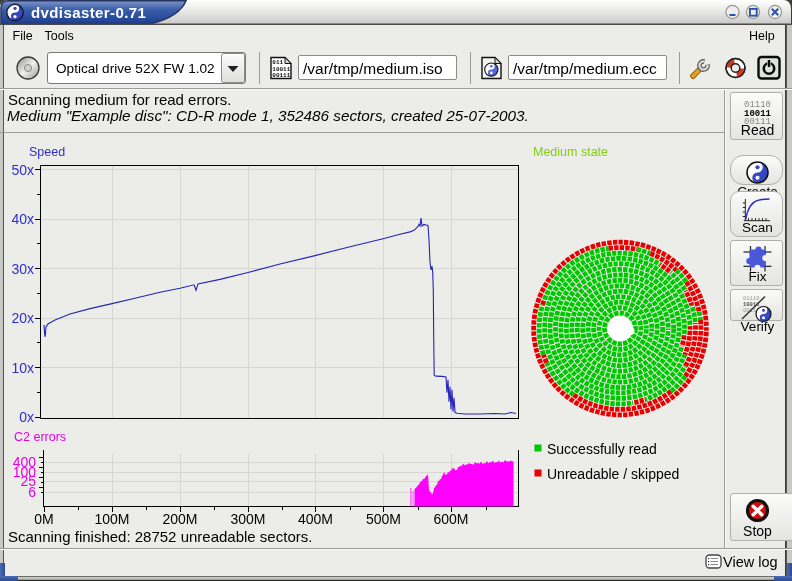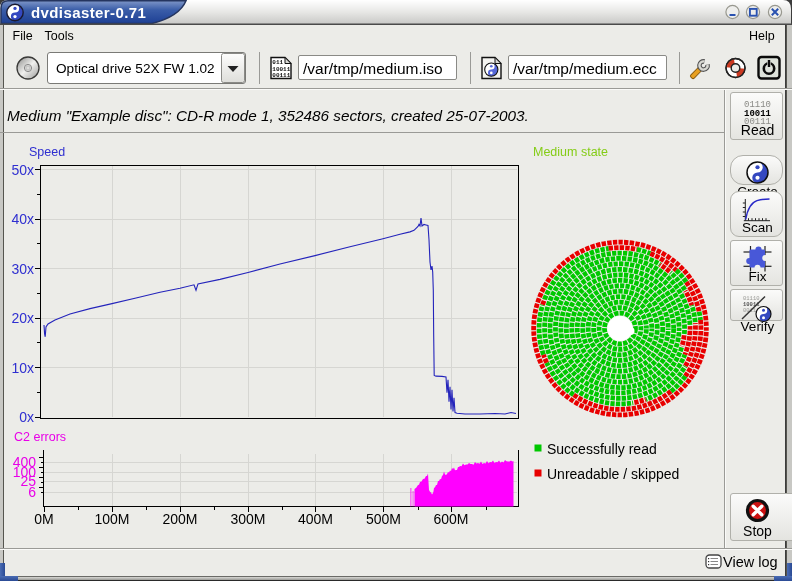--- a/index.html
+++ b/index.html
@@ -128,20 +128,21 @@
     <circle cx="735.5" cy="21" r="4.3" fill="#ecece8" stroke="#222" stroke-width="1.4"></circle>
 
     <rect x="758.5" y="10" width="21" height="21.5" rx="3" fill="#dde2da" stroke="#0a0a0a" stroke-width="2.4"></rect>
     <circle cx="769" cy="21.5" r="5.2" fill="none" stroke="#0a0a0a" stroke-width="2.6"></circle>
     <line x1="769" y1="12.5" x2="769" y2="20" stroke="#dde2da" stroke-width="3.4"></line>
     <line x1="769" y1="13" x2="769" y2="20" stroke="#0a0a0a" stroke-width="2.4"></line>
   </svg>
   <div class="abs" style="left:0;top:88px;width:792px;height:1px;background:#9a9a96;"></div>
   <div class="abs" style="left:0;top:89px;width:792px;height:1px;background:#fafaf8;"></div>
 
+  <div class="abs" style="left:8px;top:91px;font-size:15px;color:#000;">Scanning medium for read errors.</div>
   <div class="abs" style="left:7px;top:106.5px;font-size:15.3px;font-style:italic;color:#000;">Medium "Example disc": CD-R mode 1, 352486 sectors, created 25-07-2003.</div>
   <div class="abs" style="left:0;top:132px;width:725px;height:1px;background:#9a9a96;"></div>
 
   <div class="abs" style="left:29px;top:144.5px;font-size:12.5px;color:#2f2fd0;text-align:center;">Speed</div>
   <div class="abs" style="left:533px;top:144.5px;font-size:12.5px;color:#84cc16;">Medium state</div>
   <div class="abs" style="left:14px;top:429.5px;font-size:12.5px;color:#e800e8;">C2 errors</div>
 
   <svg class="abs" style="left:0;top:0" width="792" height="581" viewBox="0 0 792 581">
     <line x1="112" y1="166" x2="112" y2="417" stroke="#d6d6d2" stroke-width="1" shape-rendering="crispEdges"></line>
 <line x1="180" y1="166" x2="180" y2="417" stroke="#d6d6d2" stroke-width="1" shape-rendering="crispEdges"></line>
@@ -262,20 +263,21 @@
 <circle cx="630.5" cy="331.0" r="4" fill="#ffffff"></circle>
     <rect x="534.5" y="444.5" width="7" height="7" fill="#00c800"></rect>
     <rect x="534.5" y="469.5" width="7" height="7" fill="#e80000"></rect>
     <text x="547" y="453.5" class="bk" font-size="14">Successfully read</text>
     <text x="547" y="478.5" class="bk" font-size="14">Unreadable / skipped</text>
   </svg>
 
   <div class="abs" style="left:724px;top:90px;width:1px;height:458px;background:#9a9a96;"></div>
   <div class="abs" style="left:725px;top:90px;width:1px;height:458px;background:#fafaf8;"></div>
 
+  <div class="abs" style="left:8px;top:528px;font-size:15px;color:#000;">Scanning finished: 28752 unreadable sectors.</div>
   <div class="abs" style="left:0;top:548px;width:792px;height:1px;background:#9a9a96;"></div>
   <div class="abs" style="left:0;top:549px;width:792px;height:1px;background:#fafaf8;"></div>
   <div class="abs" style="left:723px;top:553.5px;font-size:14.5px;color:#000;">View log</div>
   <svg class="abs" style="left:705px;top:554px" width="17" height="15" viewBox="0 0 17 15">
     <rect x="1" y="1" width="15" height="13" rx="3.5" fill="#fff" stroke="#444" stroke-width="1.3"></rect>
     <g stroke="#888" stroke-width="1">
         <line x1="5.5" y1="4.5" x2="13" y2="4.5"></line>
         <line x1="5.5" y1="7.5" x2="13" y2="7.5"></line>
         <line x1="5.5" y1="10.5" x2="13" y2="10.5"></line>
       </g>

